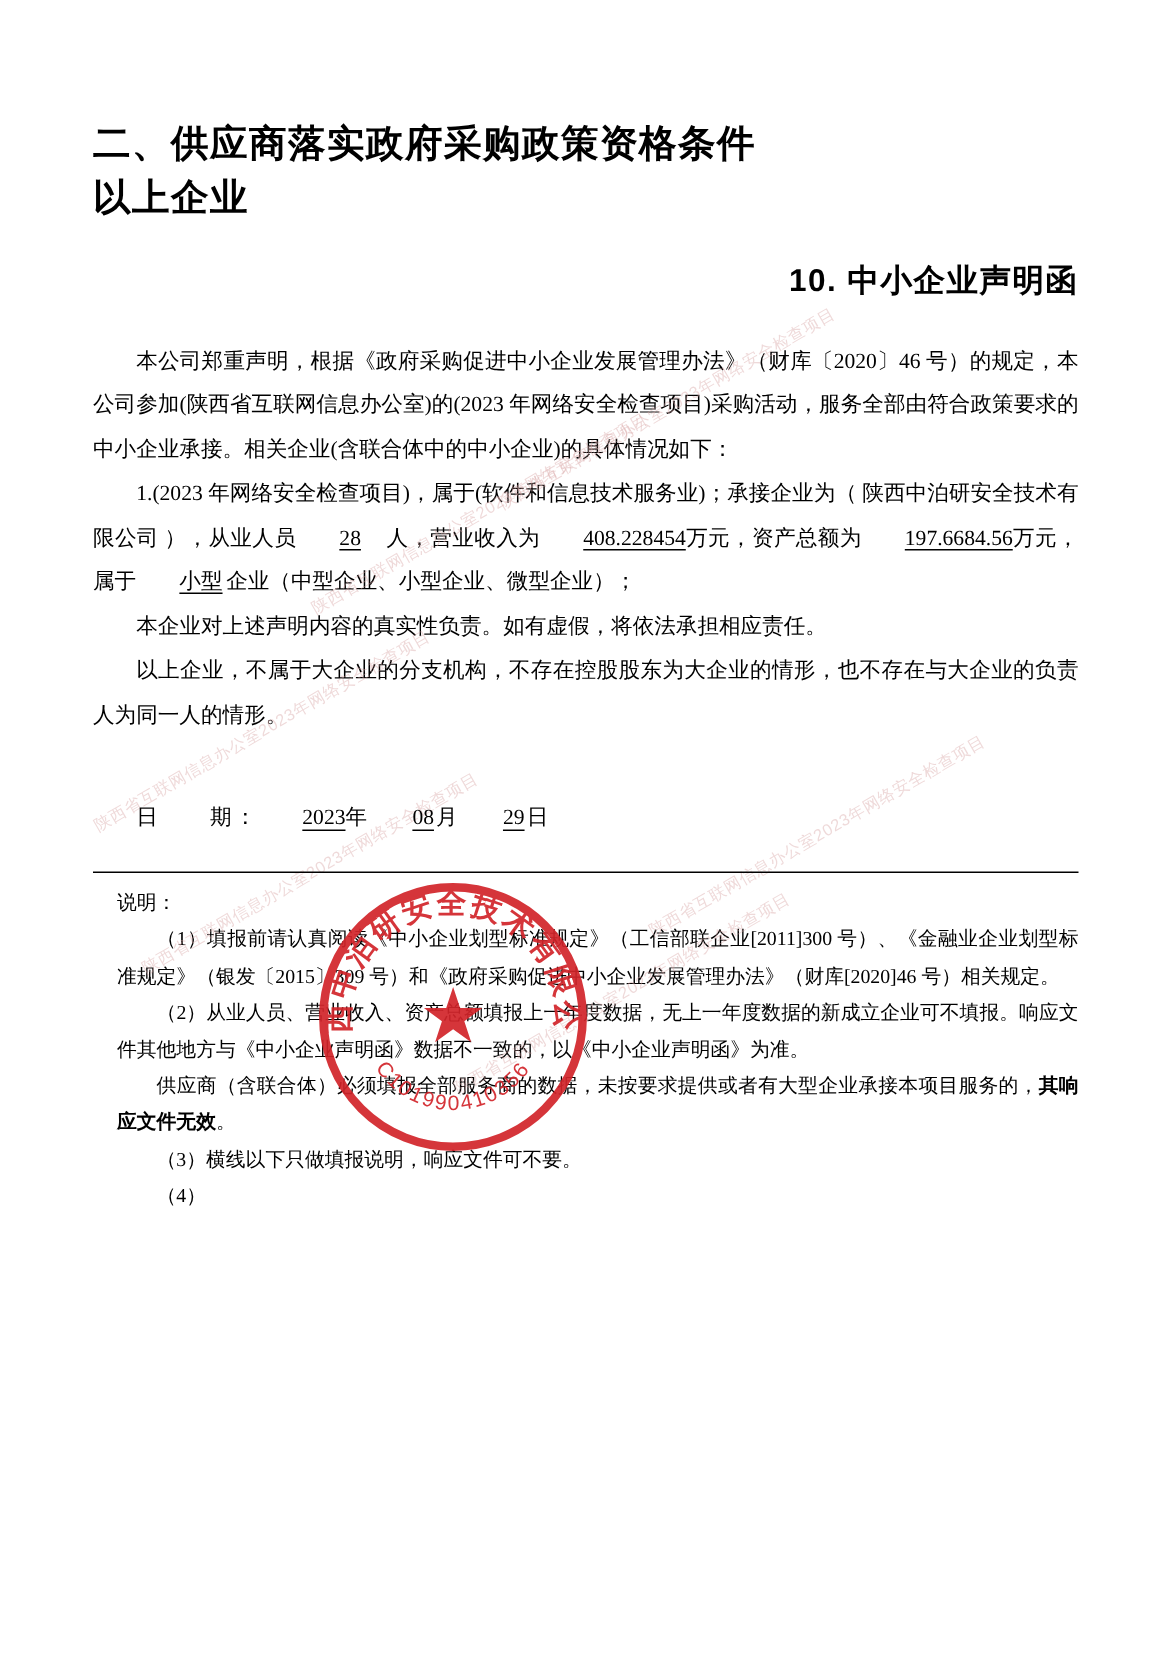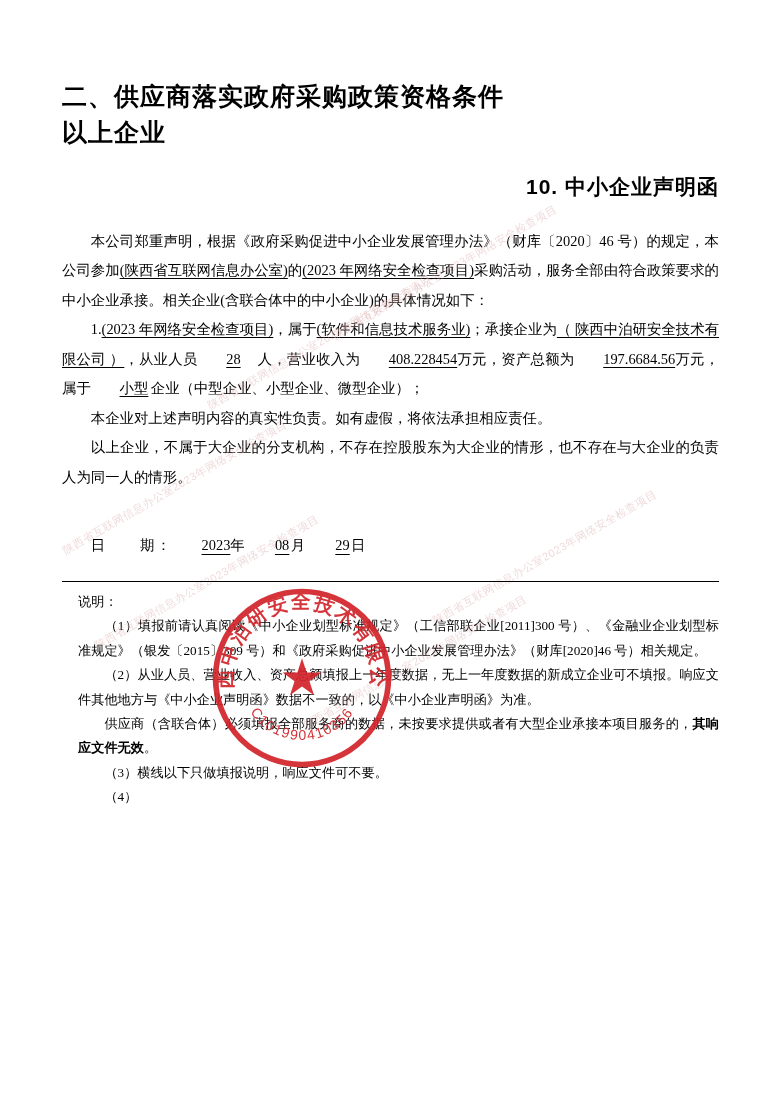--- a/index.html
+++ b/index.html
@@ -47,21 +47,20 @@
   
   .body-block {
     margin-top: 26px;
     font-size: 14.4px;
     line-height: 2.05;
     text-align: justify;
     text-justify: inter-ideograph;
   }
   .p { text-indent: 2em; margin: 0; }
   .u {
-    text-decoration: underline;
     text-underline-offset: 3px;
     margin-top: 24px;
   }
   .u-sp {
     text-decoration: underline;
     text-underline-offset: 3px;
     display: inline-block;
   }
   .w60 { min-width: 60px; }
   .w96 { min-width: 96px; }

